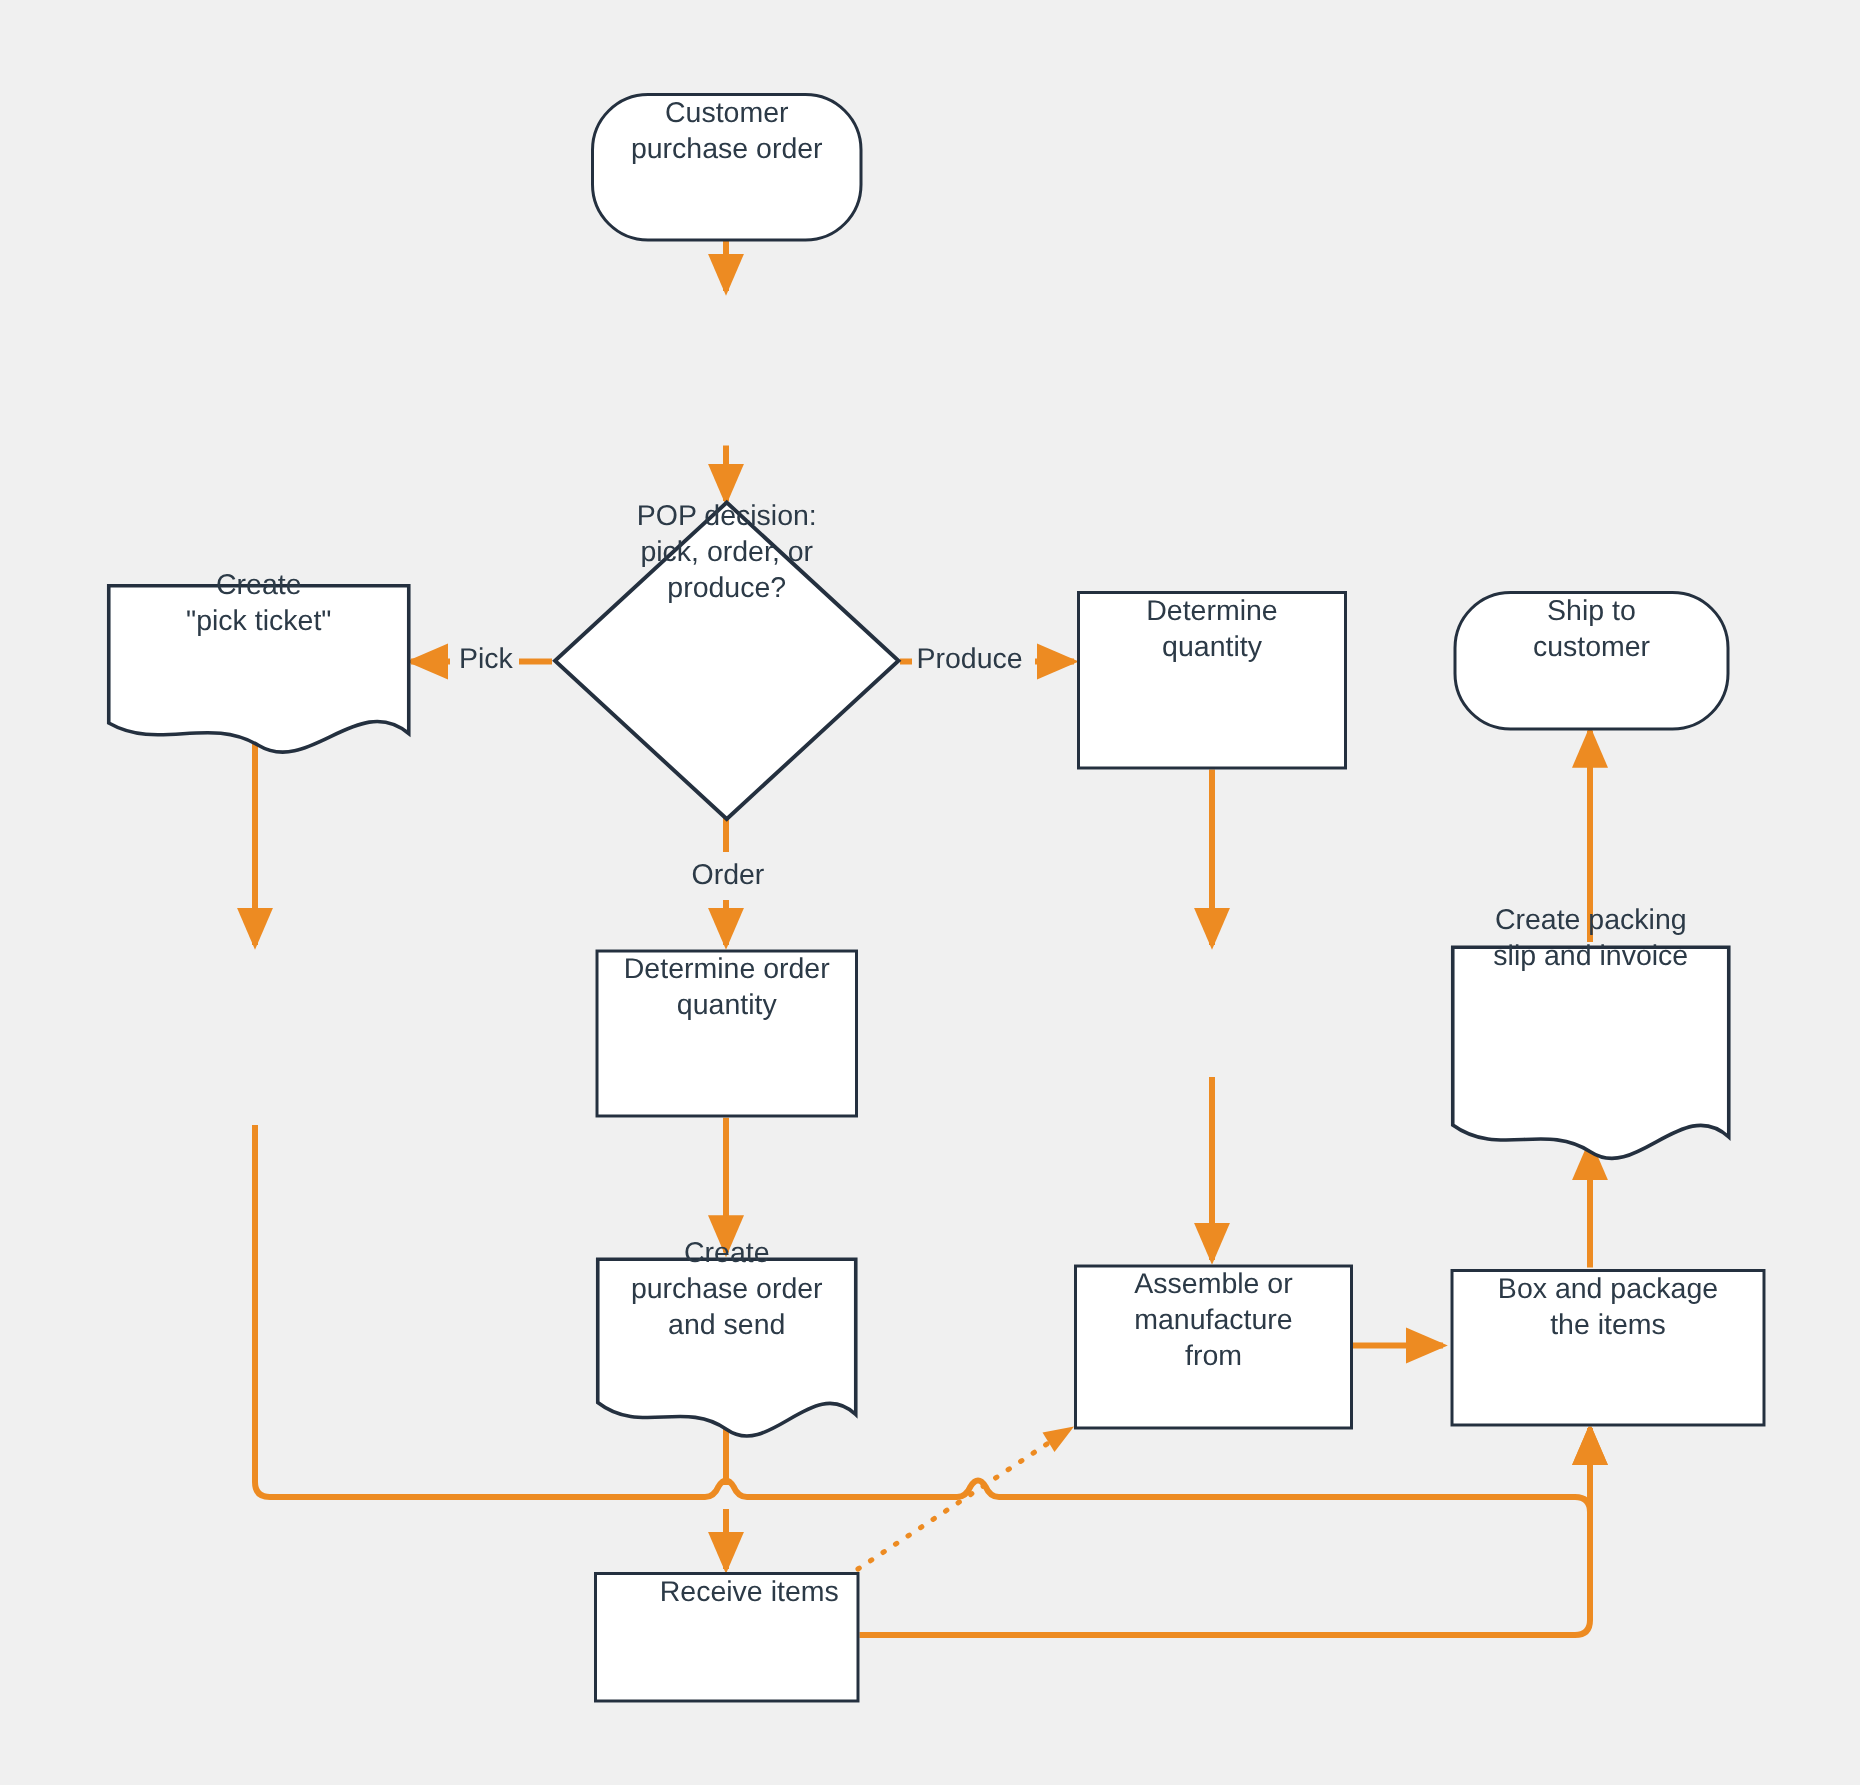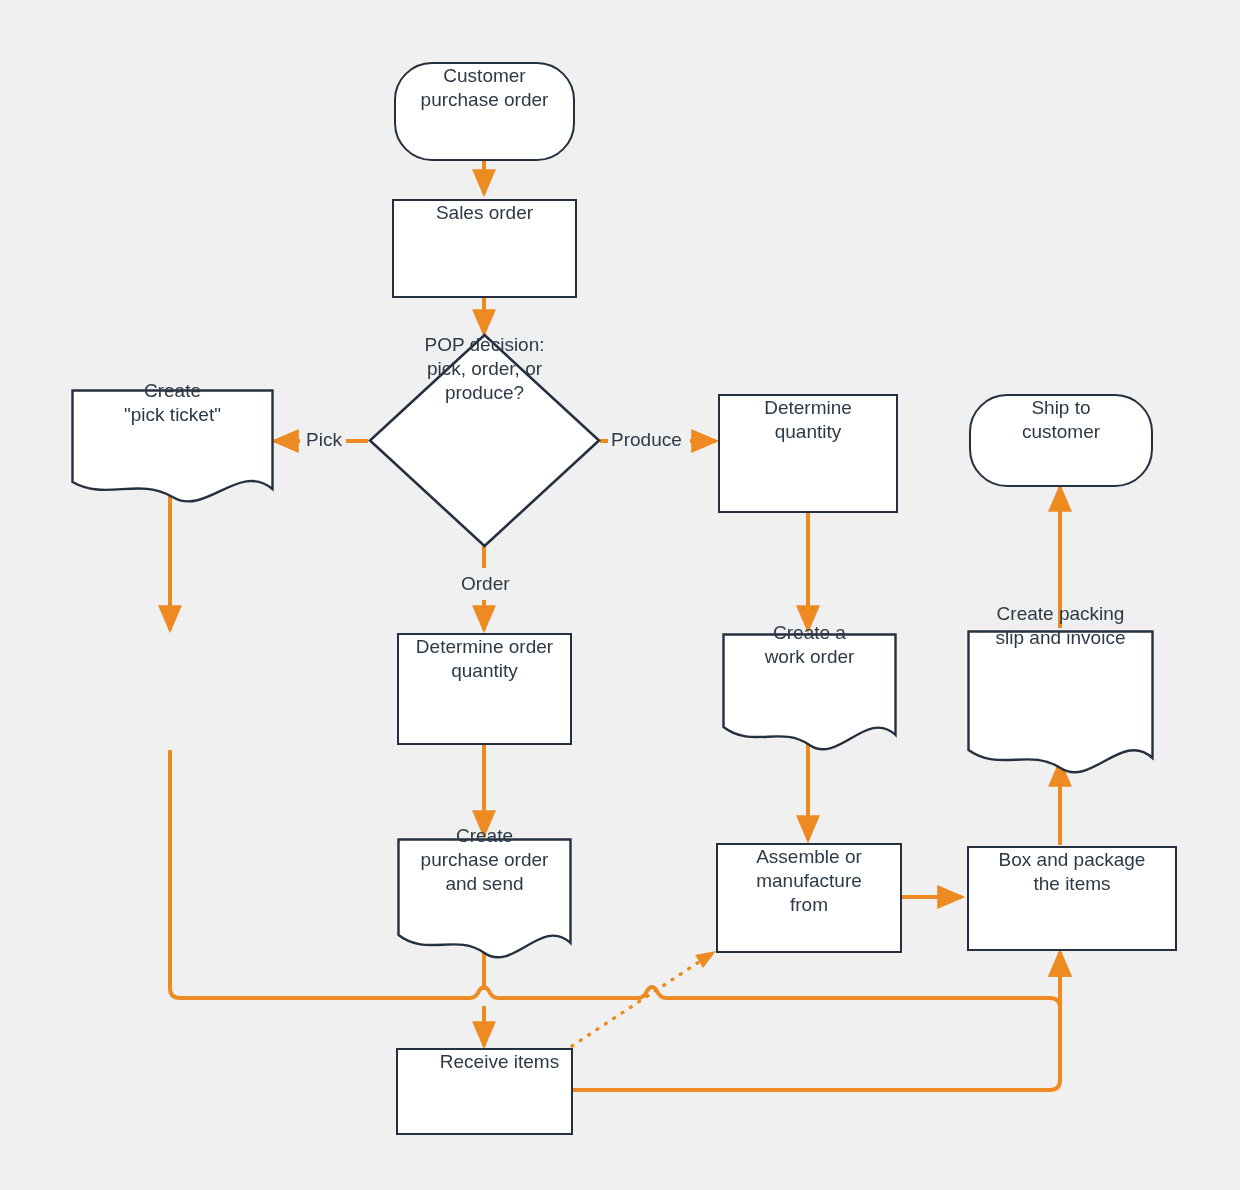--- a/index.html
+++ b/index.html
@@ -139,23 +139,20 @@
     <g stroke="none" fill="#ed8b22">
       <path d="M716,951 L695,955 L703,968 z"></path>
     </g>
   </svg>
 
   <div class="node shape-terminator" style="left:394px; top:62px; width:181px; height:99px;">
     <span class="label">Customer
 purchase order</span>
   </div>
 
-  <div class="node shape-rect" style="left:392px; top:199px; width:185px; height:99px;">
-    <span class="label">Sales order</span>
-  </div>
 
   <div class="node shape-diamond" style="left:368px; top:333px; width:233px; height:215px;">
     <svg class="shape-svg" viewBox="0 0 233 215" preserveAspectRatio="none">
       <polygon points="116.5,2 231,107.5 116.5,213 2,107.5" fill="#ffffff" stroke="#24303f" stroke-width="2.6"></polygon>
     </svg>
     <span class="label" style="background:transparent;">POP decision:
 pick, order, or
 produce?</span>
   </div>
 
@@ -176,27 +173,20 @@
     <span class="label">Ship to
 customer</span>
   </div>
 
 
   <div class="node shape-rect" style="left:397px; top:633px; width:175px; height:112px;">
     <span class="label">Determine order
 quantity</span>
   </div>
 
-  <div class="node shape-doc" style="left:722px; top:633px; width:175px; height:118px;">
-    <svg class="shape-svg" viewBox="0 0 175 118" preserveAspectRatio="none">
-      <path d="M1.5,1.5 L173.5,1.5 L173.5,102 C145,75 116,132 87.5,112 C59,92 30,116 1.5,94 Z" fill="#ffffff" stroke="#24303f" stroke-width="2.4"></path>
-    </svg>
-    <span class="label" style="background:transparent; margin-top:-12px;">Create a
-work order</span>
-  </div>
 
   <div class="node shape-doc" style="left:967px; top:630px; width:187px; height:148px;">
     <svg class="shape-svg" viewBox="0 0 187 148" preserveAspectRatio="none">
       <path d="M1.5,1.5 L185.5,1.5 L185.5,128 C155,100 124,158 93.5,138 C63,118 32,142 1.5,120 Z" fill="#ffffff" stroke="#24303f" stroke-width="2.4"></path>
     </svg>
     <span class="label" style="background:transparent; margin-top:-28px;">Create packing
 slip and invoice</span>
   </div>
 
   <div class="node shape-doc" style="left:397px; top:838px; width:175px; height:122px;">

